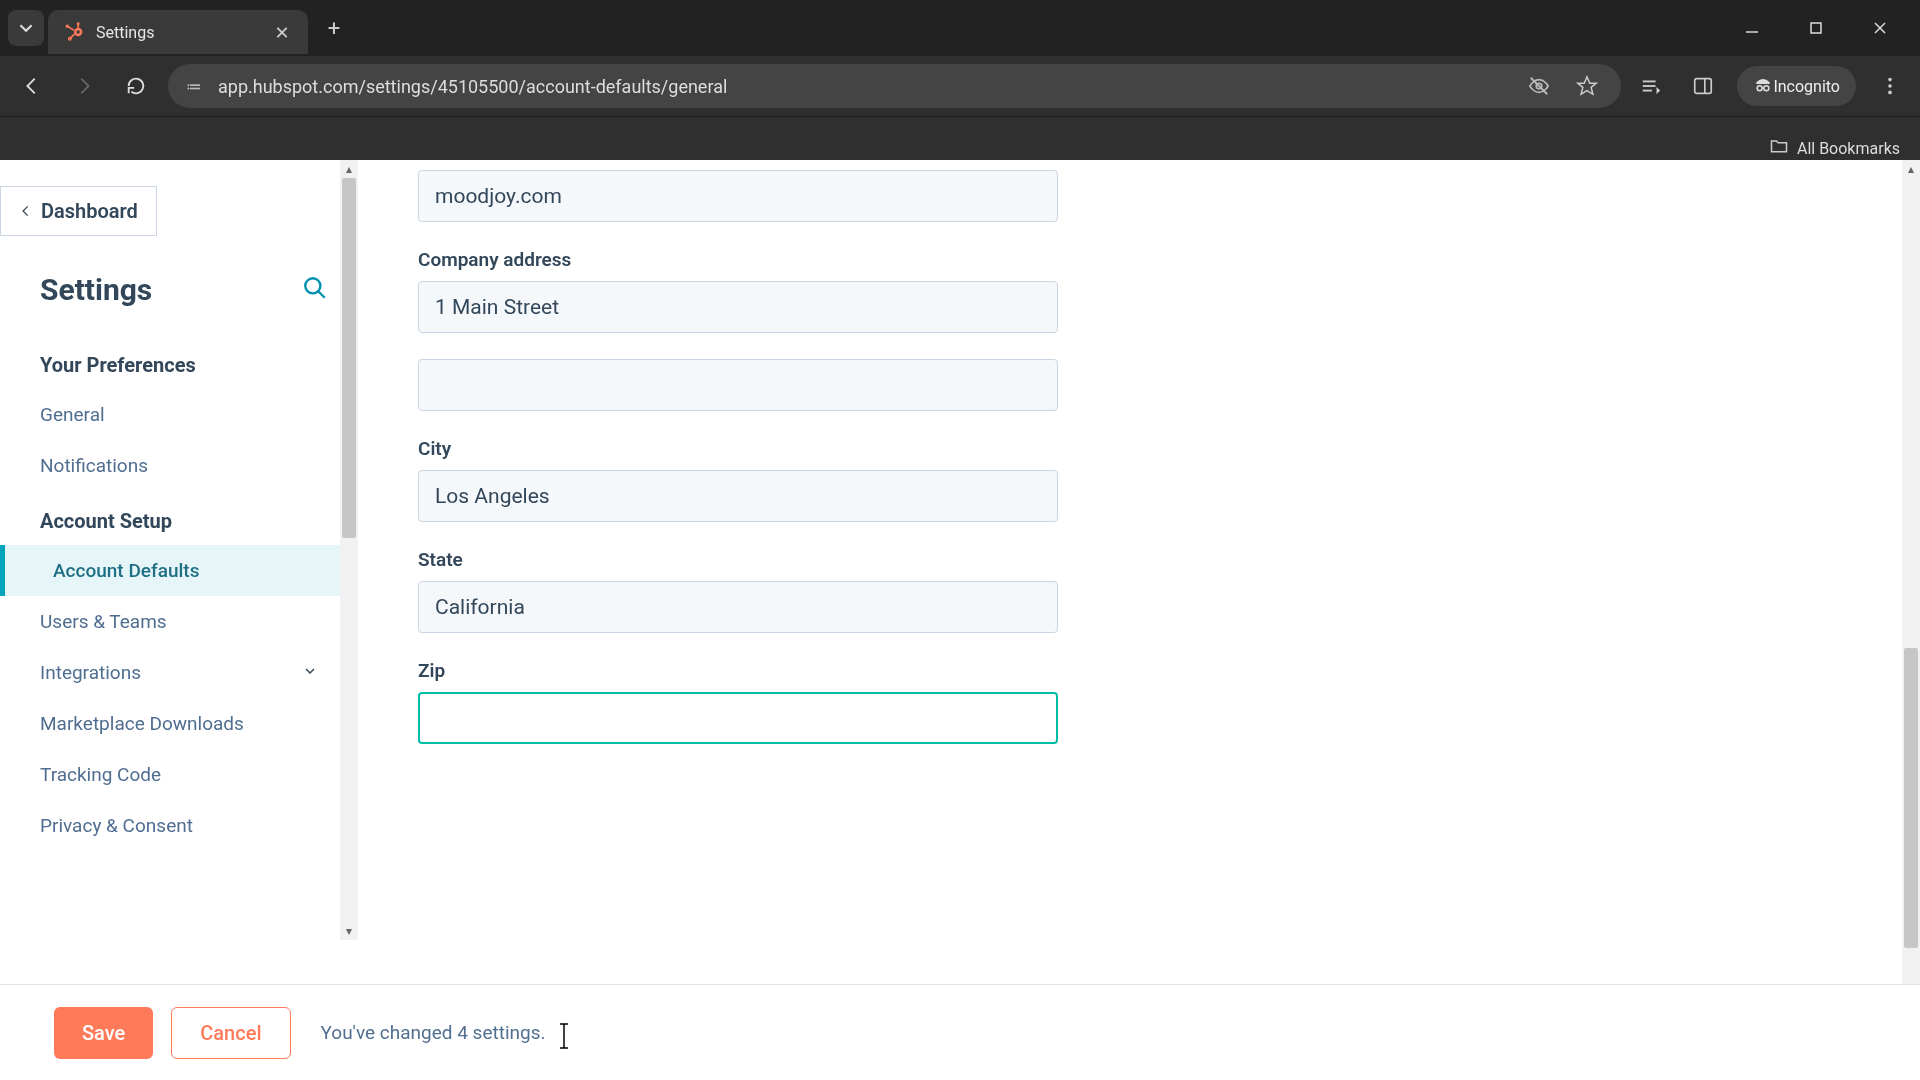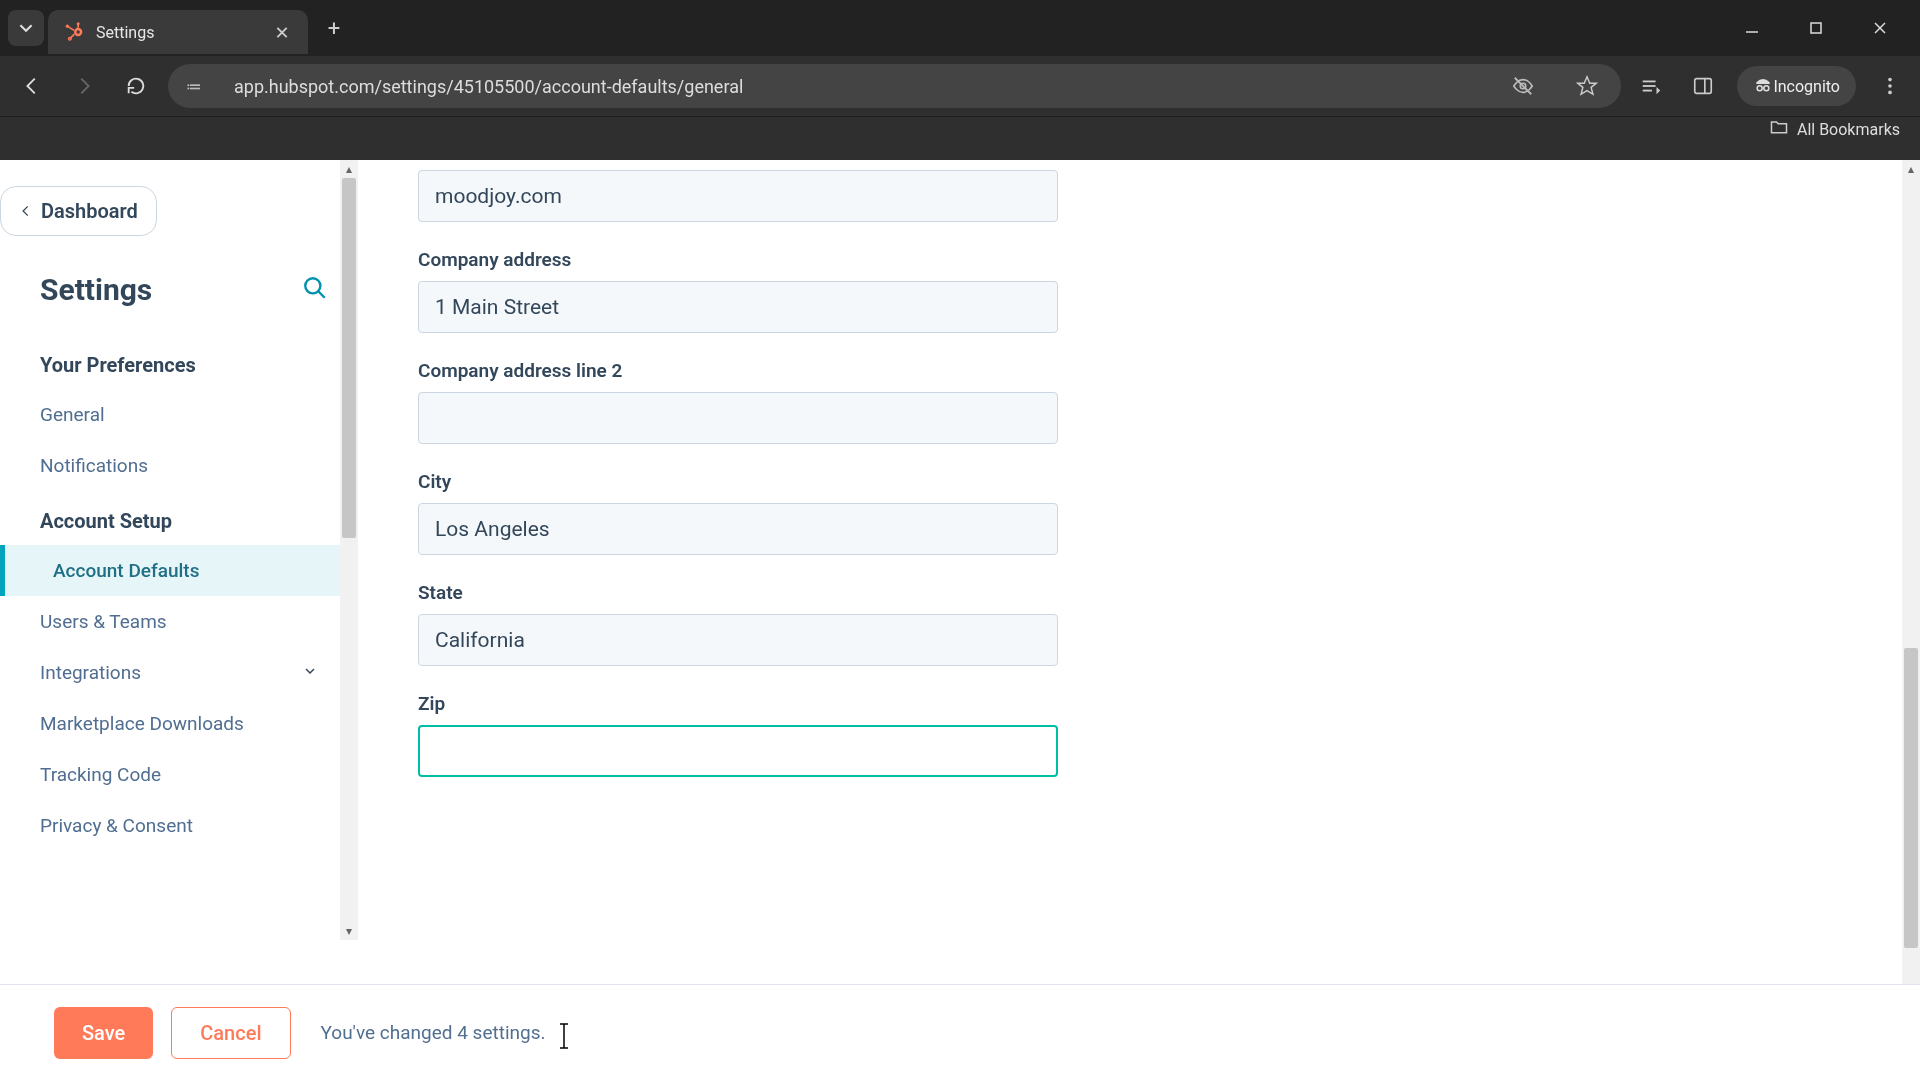--- a/index.html
+++ b/index.html
@@ -14,42 +14,42 @@
   .tab .favicon svg { width:20px; height:20px; }
   .tab .title { flex: 1; font-size: 16px; color:#e6e6e6; }
   .tab .close { font-size: 18px; color:#ccc; cursor:pointer; width:20px; text-align:center; }
   .new-tab { width:36px; height:36px; display:flex; align-items:center; justify-content:center; font-size:22px; color:#ccc; cursor:pointer; margin-left:4px; }
   .window-controls { margin-left:auto; display:flex; gap: 24px; padding-right: 12px; }
   .win-btn { width: 40px; height: 36px; display:flex; align-items:center; justify-content:center; cursor:pointer; color:#ddd; }
 
   .addr-bar { display:flex; align-items:center; height: 60px; padding: 0 12px; gap: 12px; background:#2f2f2f; }
   .nav-btn { width: 40px; height: 40px; display:flex; align-items:center; justify-content:center; color:#ddd; cursor:pointer; border-radius: 20px; }
   .nav-btn.disabled { color:#666; }
-  .url-box { flex:1; display:flex; align-items:center; background:#444; border-radius: 24px; height: 44px; padding: 0 16px; gap:28px; color:#ddd; font-size:18px; }
+  .url-box { flex:1; display:flex; align-items:center; background:#444; border-radius: 24px; height: 44px; padding: 0 16px; gap:12px; color:#ddd; font-size:18px; }
   .url-box .secure { width:22px; height:22px; display:flex; align-items:center; justify-content:center; }
   .url-box input { flex:1; background:transparent; border:none; outline:none; color:#ddd; font-size:18px; }
   .addr-right { display:flex; align-items:center; gap:16px; }
   .addr-icon { width:36px; height:36px; display:flex; align-items:center; justify-content:center; color:#ccc; cursor:pointer; }
   .incognito-chip { display:flex; align-items:center; gap:0; background:#444; border-radius: 20px; padding: 8px 16px; color:#eee; font-size:16px; cursor:pointer; }
 
-  .bookmark-bar { display:flex; justify-content:flex-end; align-items:flex-start; height: 44px; padding: 0 20px; background:#2f2f2f; border-top:1px solid #1e1e1e; }
+  .bookmark-bar { display:flex; justify-content:flex-end; align-items:flex-end; height: 44px; padding: 0 20px; background:#2f2f2f; border-top:1px solid #1e1e1e; }
   .bm-item { display:flex; align-items:center; gap:8px; color:#ddd; font-size:16px; cursor:pointer; }
 
   
   .page { display:flex; height: calc(1080px - 56px - 60px - 44px); background:#fff; position:relative; }
 
   
   .sidebar-wrap { width: 358px; border-right: 0; position:relative; display:flex; }
   .sidebar { flex:1; padding: 0 0 0 0; overflow-y:auto; }
   .sidebar-scroll { position:absolute; right:0; top:0; width:18px; height:780px; background:#f1f1f1; display:flex; flex-direction:column; align-items:center; }
   .sidebar-scroll .arrow { font-size:12px; color:#666; height:18px; line-height:18px; cursor:pointer; }
   .sidebar-scroll .track { flex:1; width:18px; position:relative; }
   .sidebar-scroll .thumb { position:absolute; left:2px; width:14px; top:0; height:360px; background:#c6c6c6; border-radius:2px; }
 
-  .back-dash { display:inline-flex; align-items:center; gap:8px; border:1.5px solid #cbd6e2; border-radius:16px; padding: 12px 18px; margin: 26px 0 0 0; font-size:20px; font-weight:600; color:#33475b; cursor:pointer; }
+  .back-dash { display:inline-flex; align-items:center; gap:8px; border:1.5px solid #cbd6e2; border-radius:0; padding: 12px 18px; margin: 26px 0 0 0; font-size:20px; font-weight:600; color:#33475b; cursor:pointer; }
 
   .settings-header { display:flex; align-items:center; justify-content:space-between; padding: 36px 30px 28px 40px; }
   .settings-title { font-size:30px; font-weight:700; color:#33475b; }
   .search-ico { color:#0091ae; cursor:pointer; }
 
   .side-section-title { font-size:20px; font-weight:700; color:#33475b; padding: 18px 40px 12px; }
   .side-item { font-size:19px; color:#506e91; padding: 14px 40px; cursor:pointer; display:flex; align-items:center; justify-content:space-between; }
   .side-item.active { background:#e5f5f8; color:#1f6f85; border-left: 5px solid #00a4bd; padding-left:48px; font-weight:500; }
   .side-item .chev { color:#33475b; }
 
@@ -274,21 +274,20 @@
 
   <div class="main">
     <div class="form-group">
       <input class="form-input" value="moodjoy.com" style="">
     </div>
     <div class="form-group">
       <label class="form-label">Company address</label>
       <input class="form-input" value="1 Main Street" style="">
     </div>
     <div class="form-group">
-      <label class="form-label">Company address line 2</label>
       <input class="form-input" value="" style="">
     </div>
     <div class="form-group">
       <label class="form-label">City</label>
       <input class="form-input" value="Los Angeles" style="">
     </div>
     <div class="form-group">
       <label class="form-label">State</label>
       <input class="form-input" value="California" style="">
     </div>

